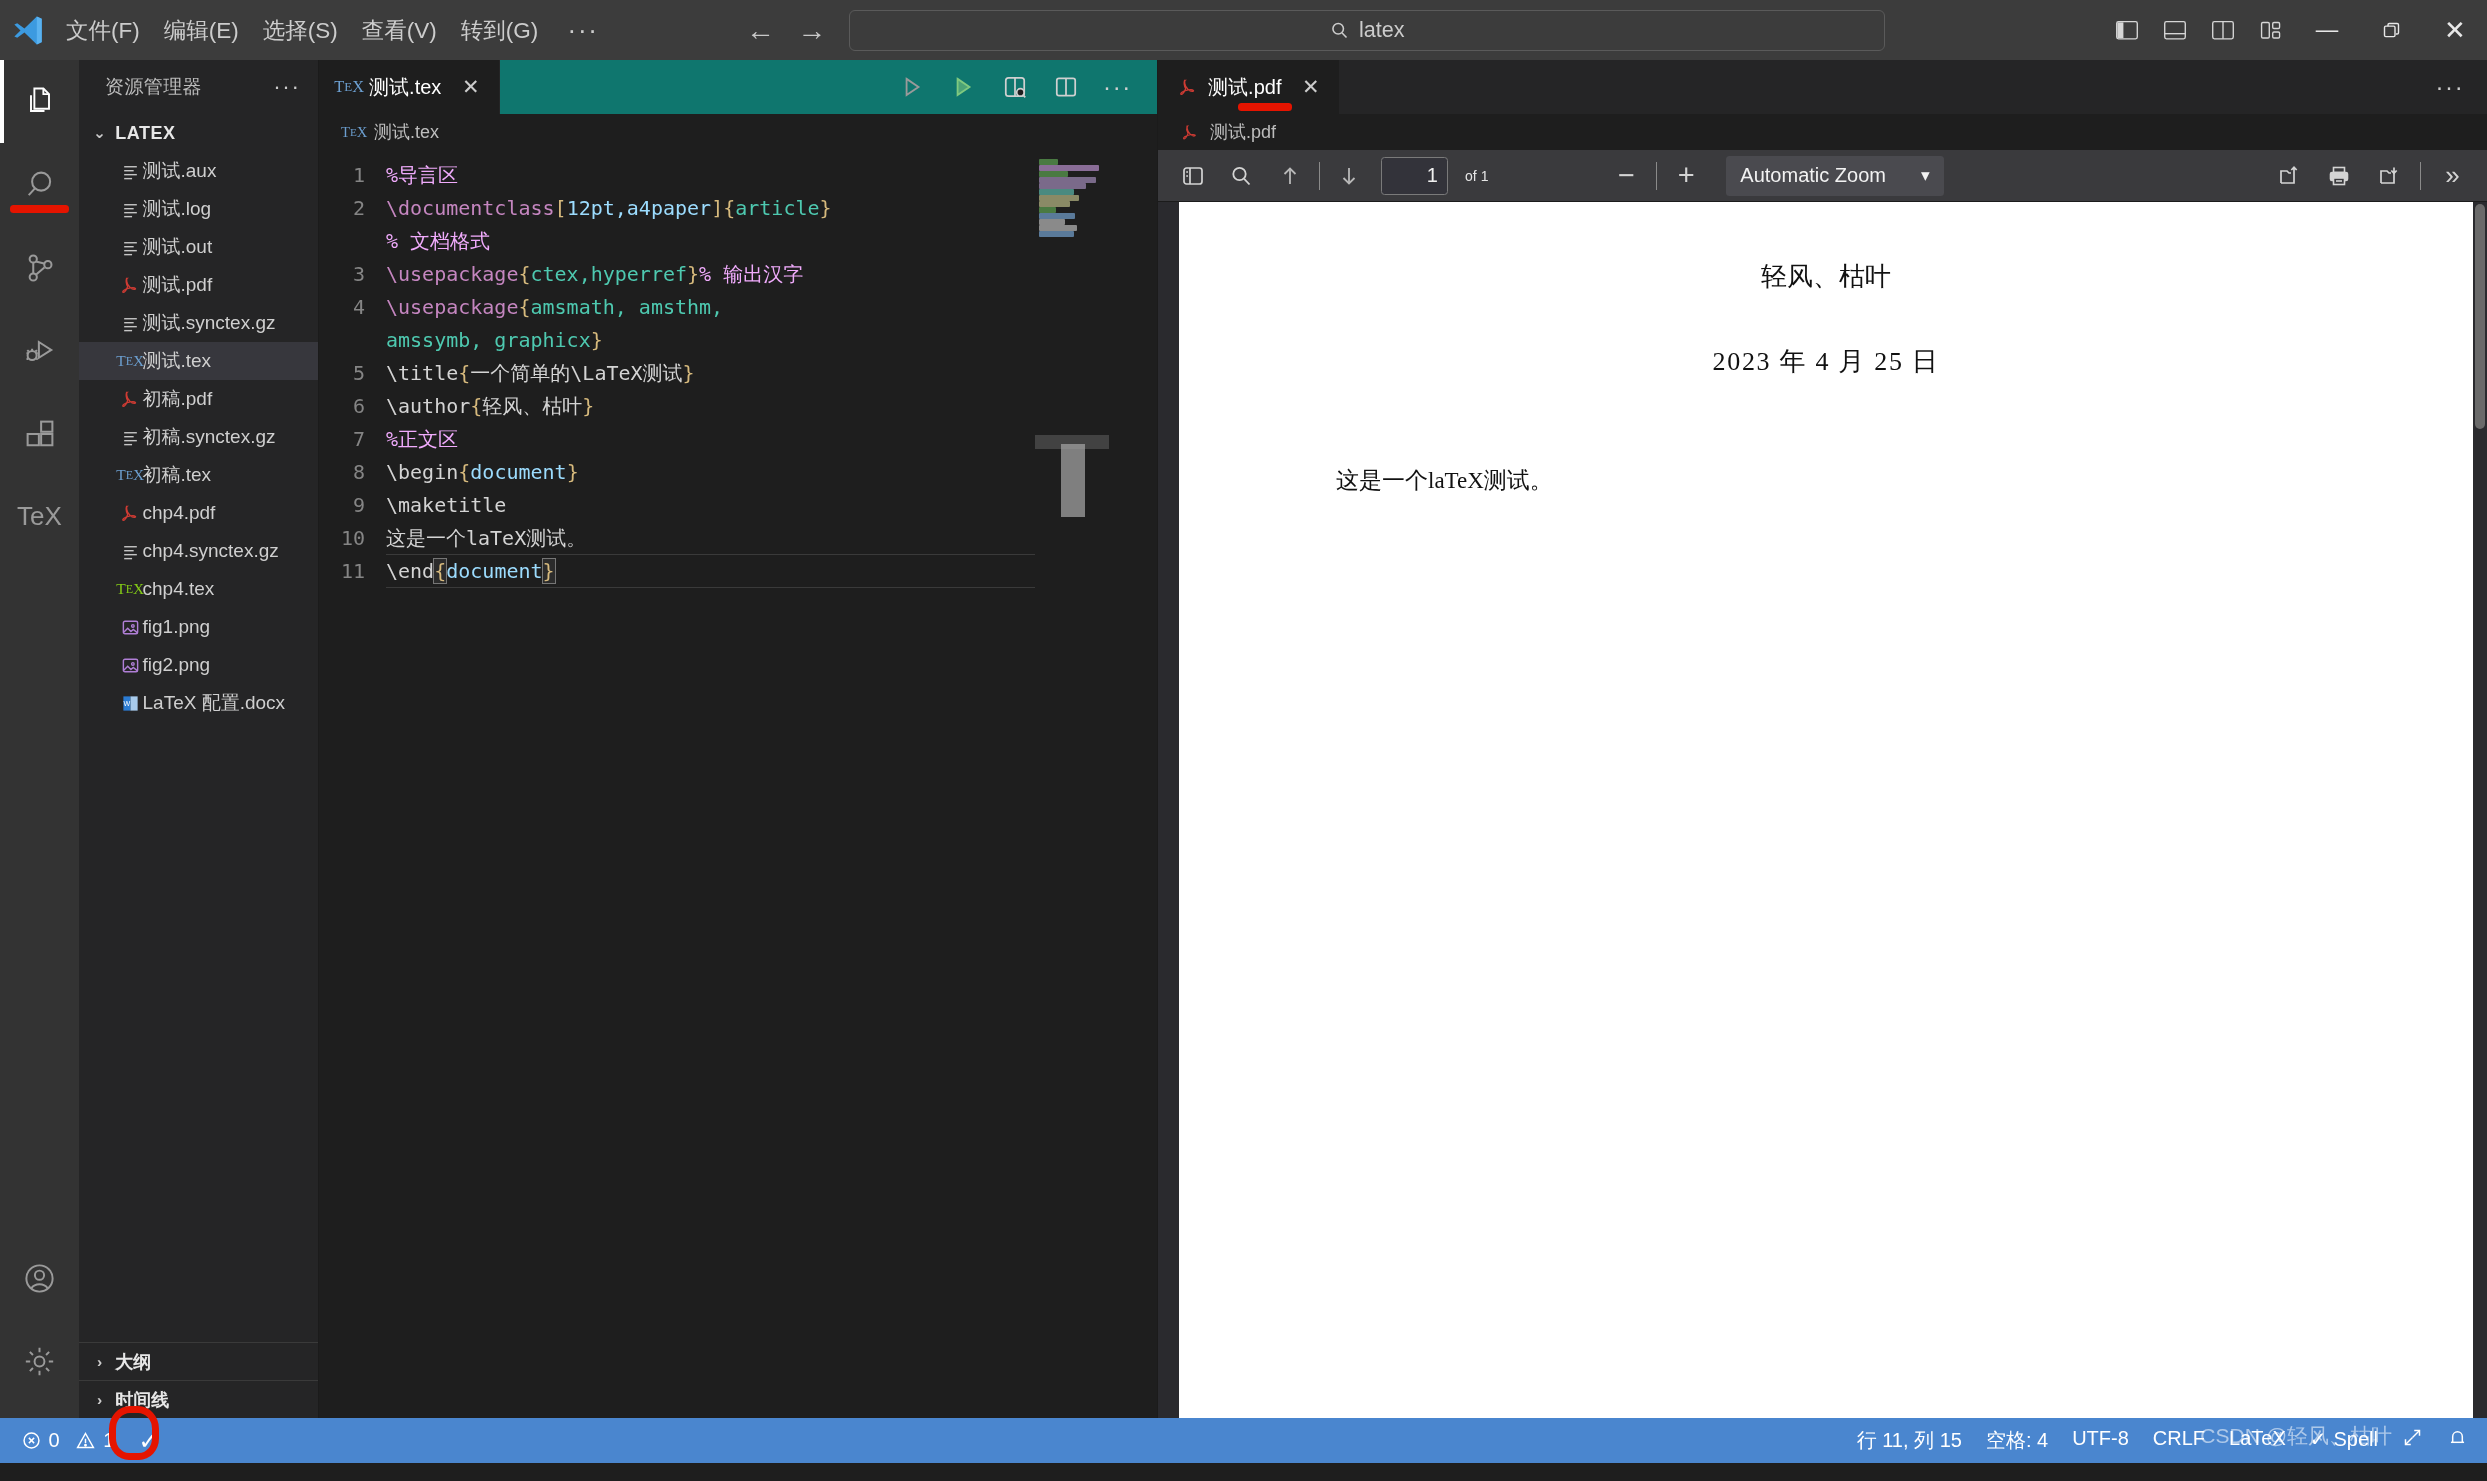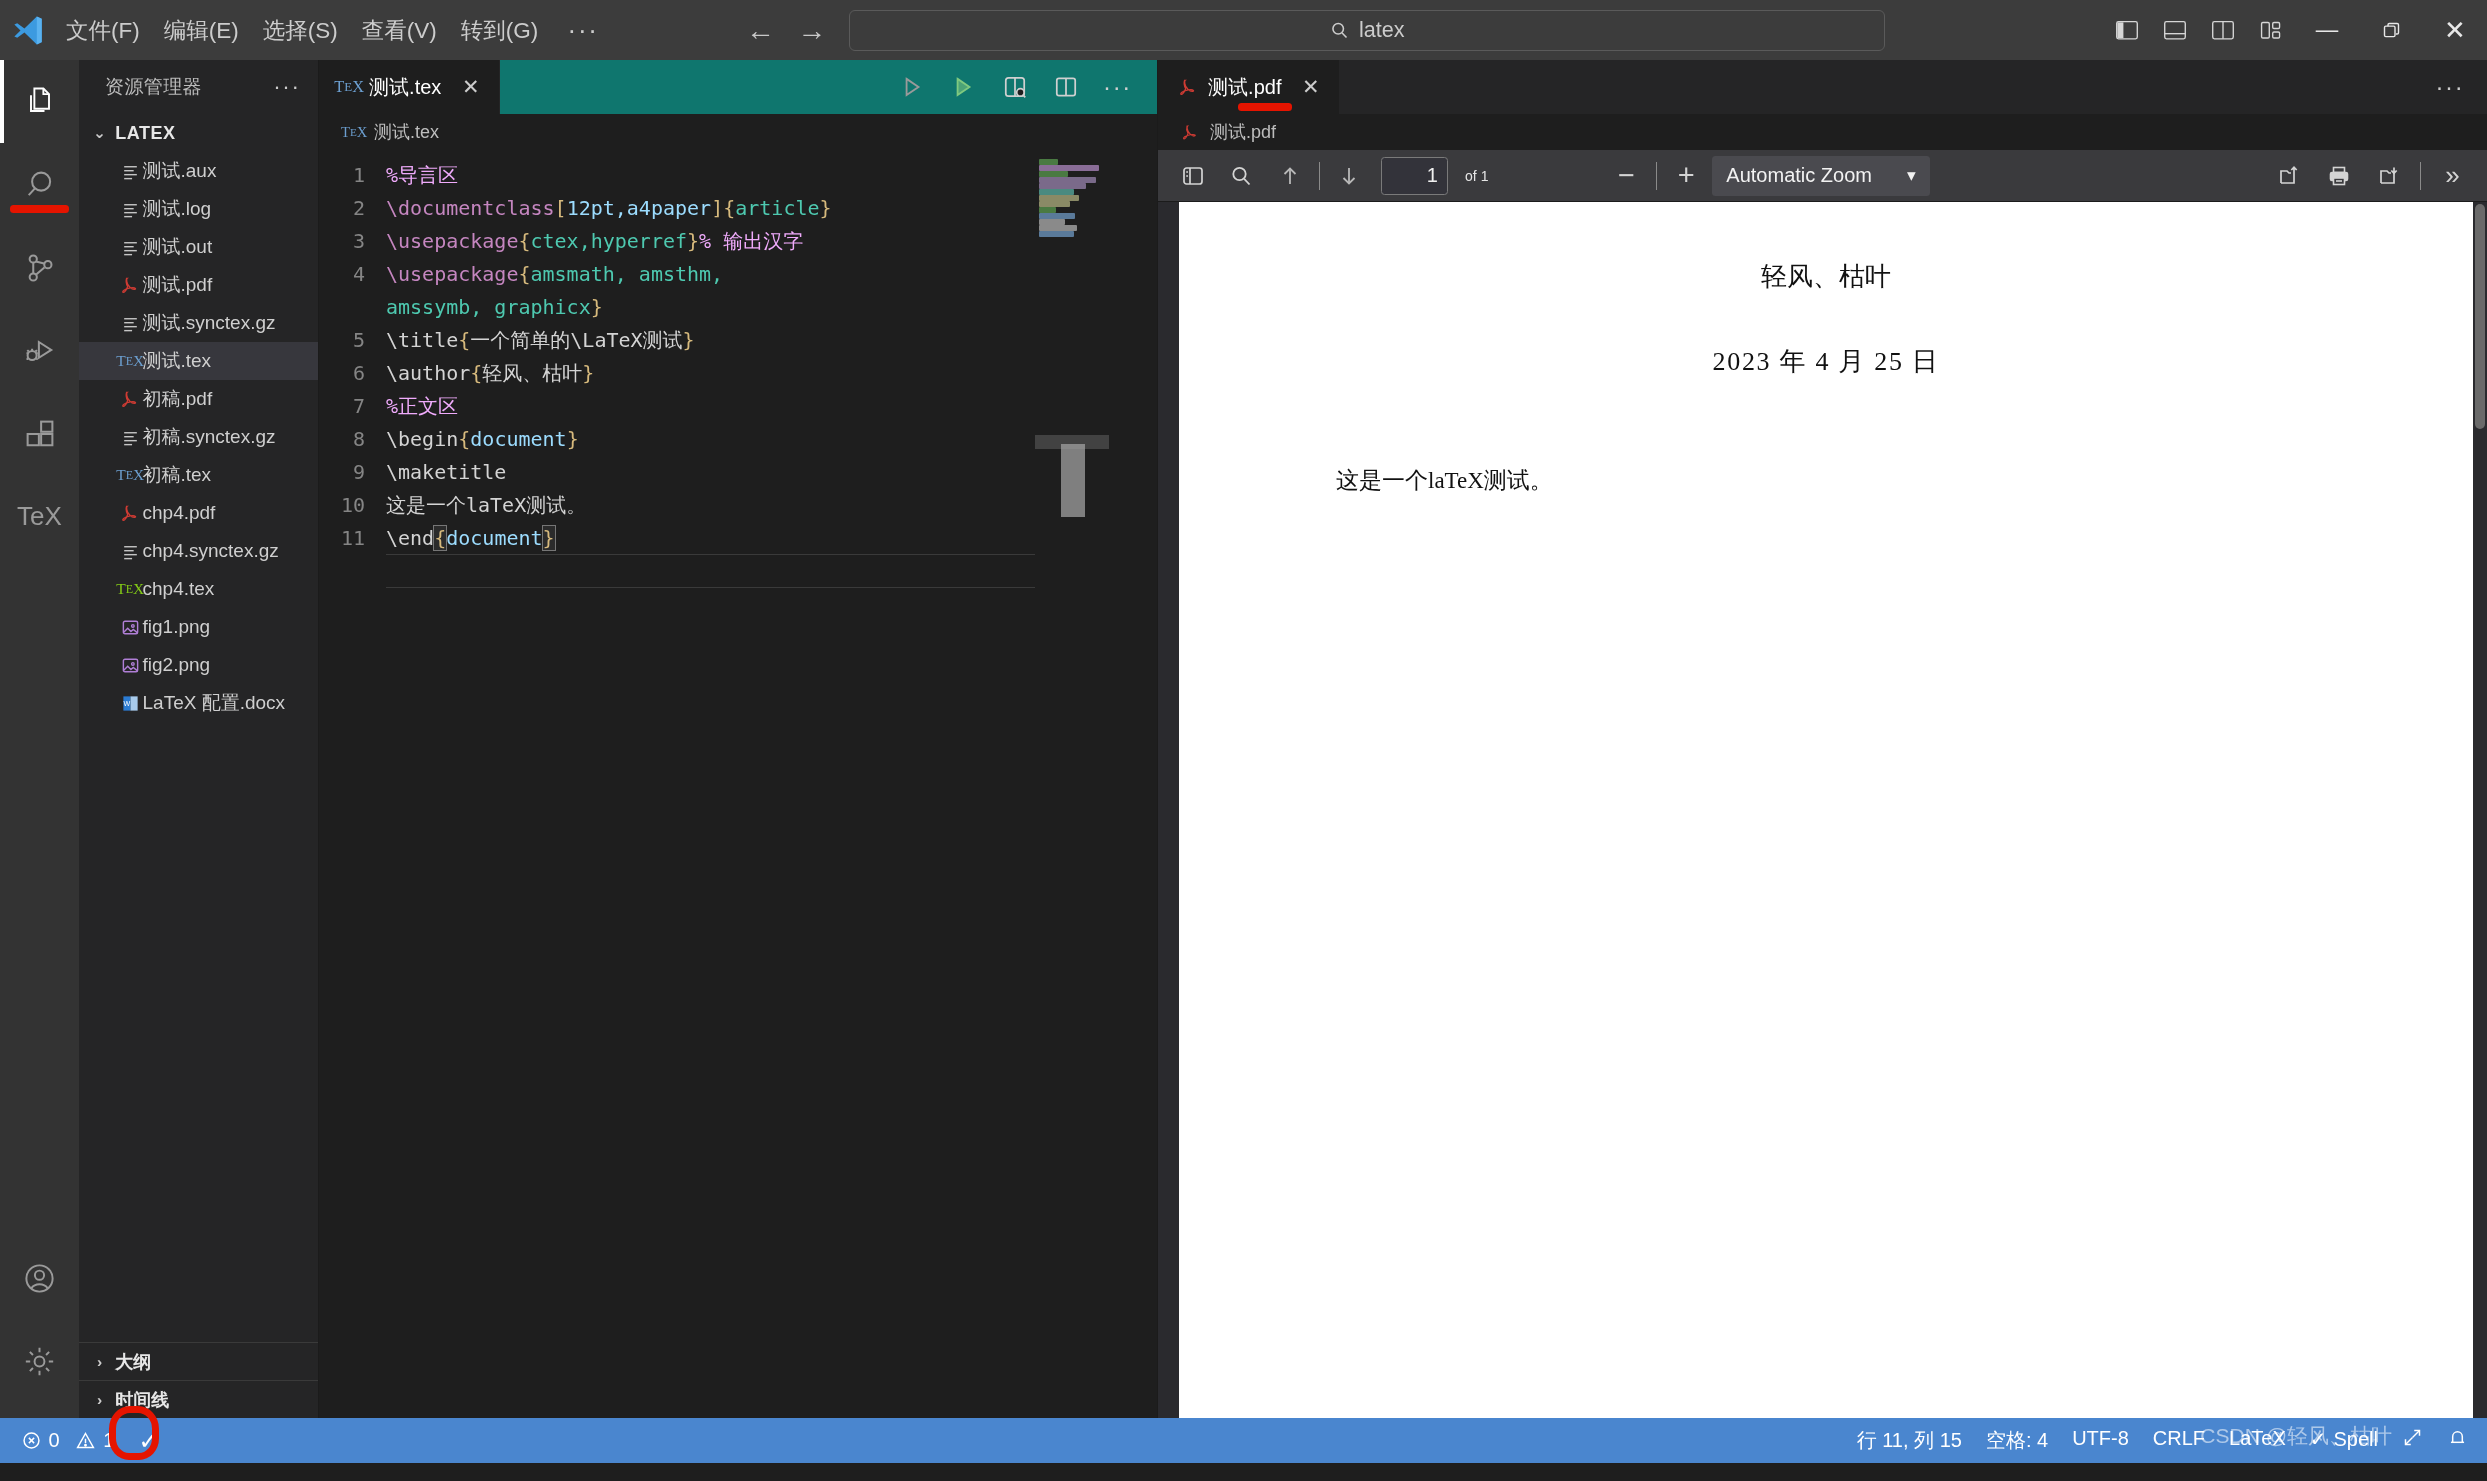--- a/index.html
+++ b/index.html
@@ -147,21 +147,21 @@
   }
   .tb-btn { width:45px; height:40px; display:flex; align-items:center; justify-content:center; color:#d4d4d4; }
   .tb-sep { width:0.9px; height:28px; background:#8a8a8a; margin:0 3.5px; }
   .pagenum {
     width:67px; height:38px; background:#33333a; border:0.9px solid #7a7a7a; border-radius:3.5px;
     color:#f0f0f0; font-size:20px; display:flex; align-items:center; justify-content:flex-end;
     padding-right:8.6px; margin-left:5.2px;
   }
   .pagecount { color:#e6e6e6; font-size:14px; margin-left:14px; }
   .zoomsel {
-    height:40px; background:#4a4a4f; border-radius:3.5px; padding:0 14px;
+    margin-left:14px; height:40px; background:#4a4a4f; border-radius:3.5px; padding:0 14px;
     display:flex; align-items:center; gap:35px; color:#f2f2f2; font-size:20px;
   }
   .tb-right { margin-left:auto; display:flex; align-items:center; gap:5.2px; }
   .pdf-viewport { flex:1 1 auto; background:#2a2a2e; position:relative; overflow:hidden; display:flex; }
   .pdf-gutter { width: 21px; flex:0 0 21px; background:#2a2a2e; }
   .pdf-page {
     flex:1 1 auto; background:#ffffff; margin-right: 14px;
     font-family:"Liberation Serif","DejaVu Serif", serif; color:#111111;
     display:flex; flex-direction:column; align-items:center;
   }
@@ -523,20 +523,24 @@
           <div class="code-line">
             <span class="ln">1</span>
             <span class="code-txt c-comment">%导言区</span>
           </div>
 
           <div class="code-line">
             <span class="ln">2</span>
             <span class="code-txt"><span class="c-cmd">\documentclass</span><span class="c-bracket">[</span><span class="c-opt">12pt,a4paper</span><span class="c-bracket">]</span><span class="c-brace">{</span><span class="c-arg">article</span><span class="c-brace">}</span></span>
           </div>
 
+          <div class="code-line">
+            <span class="ln blank">·</span>
+            <span class="code-txt c-comment">% 文档格式</span>
+          </div>
 
           <div class="code-line">
             <span class="ln">3</span>
             <span class="code-txt"><span class="c-cmd">\usepackage</span><span class="c-brace">{</span><span class="c-arg">ctex,hyperref</span><span class="c-brace">}</span><span class="c-comment">% 输出汉字</span></span>
           </div>
 
           <div class="code-line">
             <span class="ln">4</span>
             <span class="code-txt"><span class="c-cmd">\usepackage</span><span class="c-brace">{</span><span class="c-arg">amsmath, amsthm,</span></span>
           </div>

